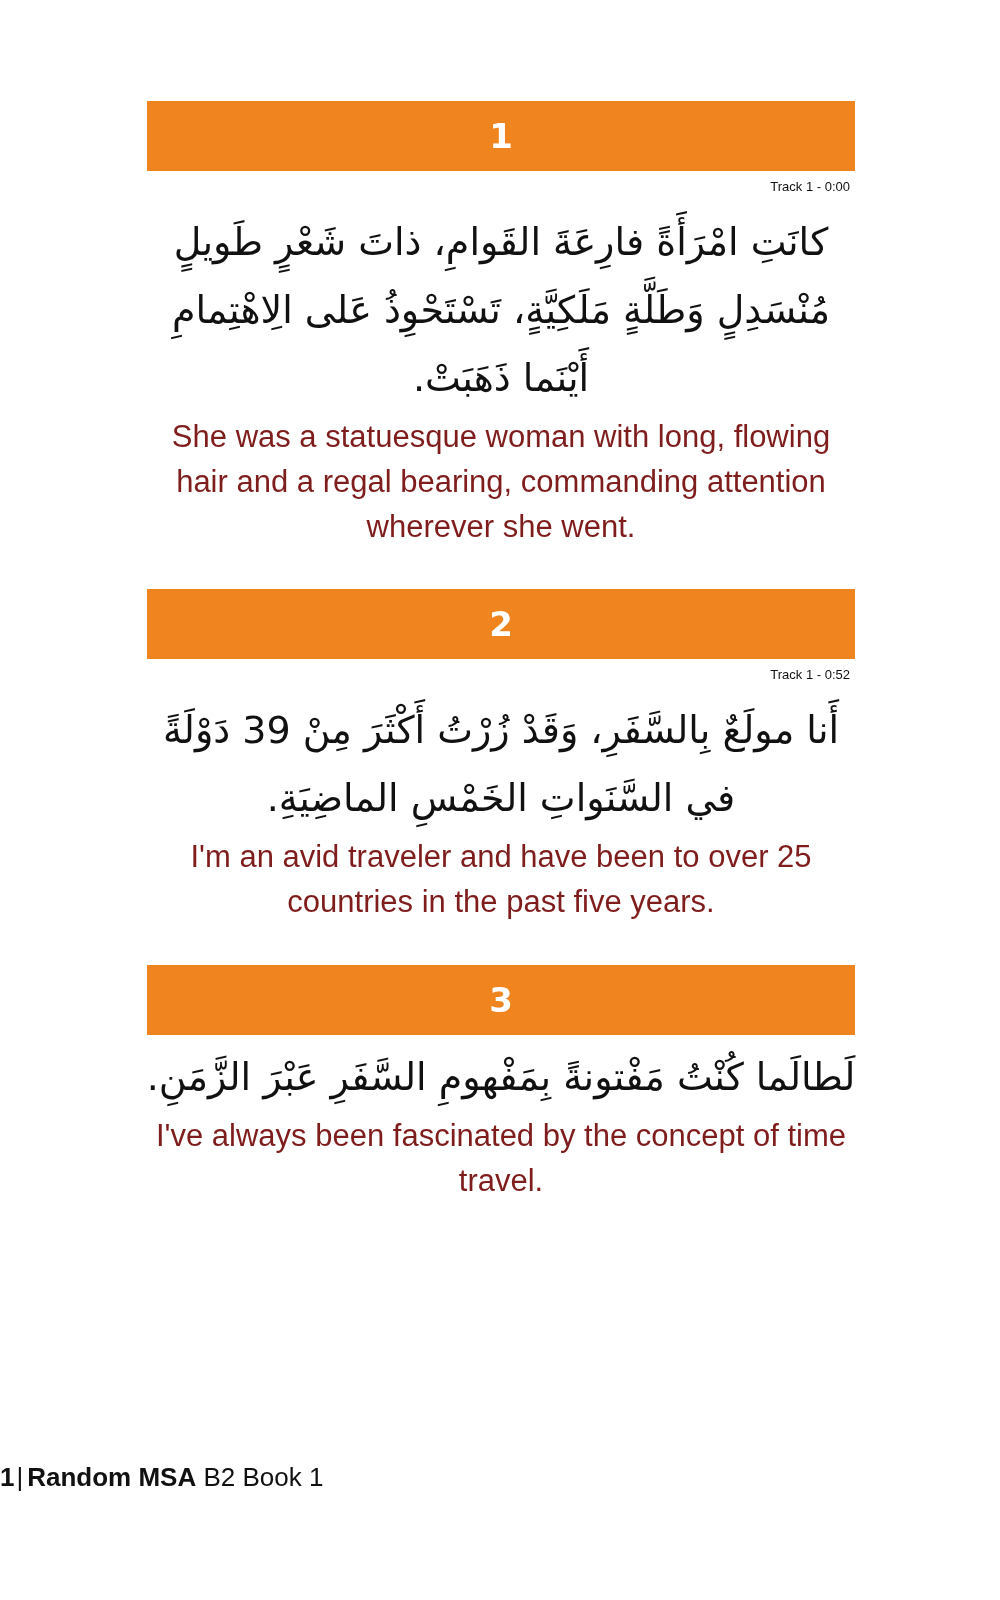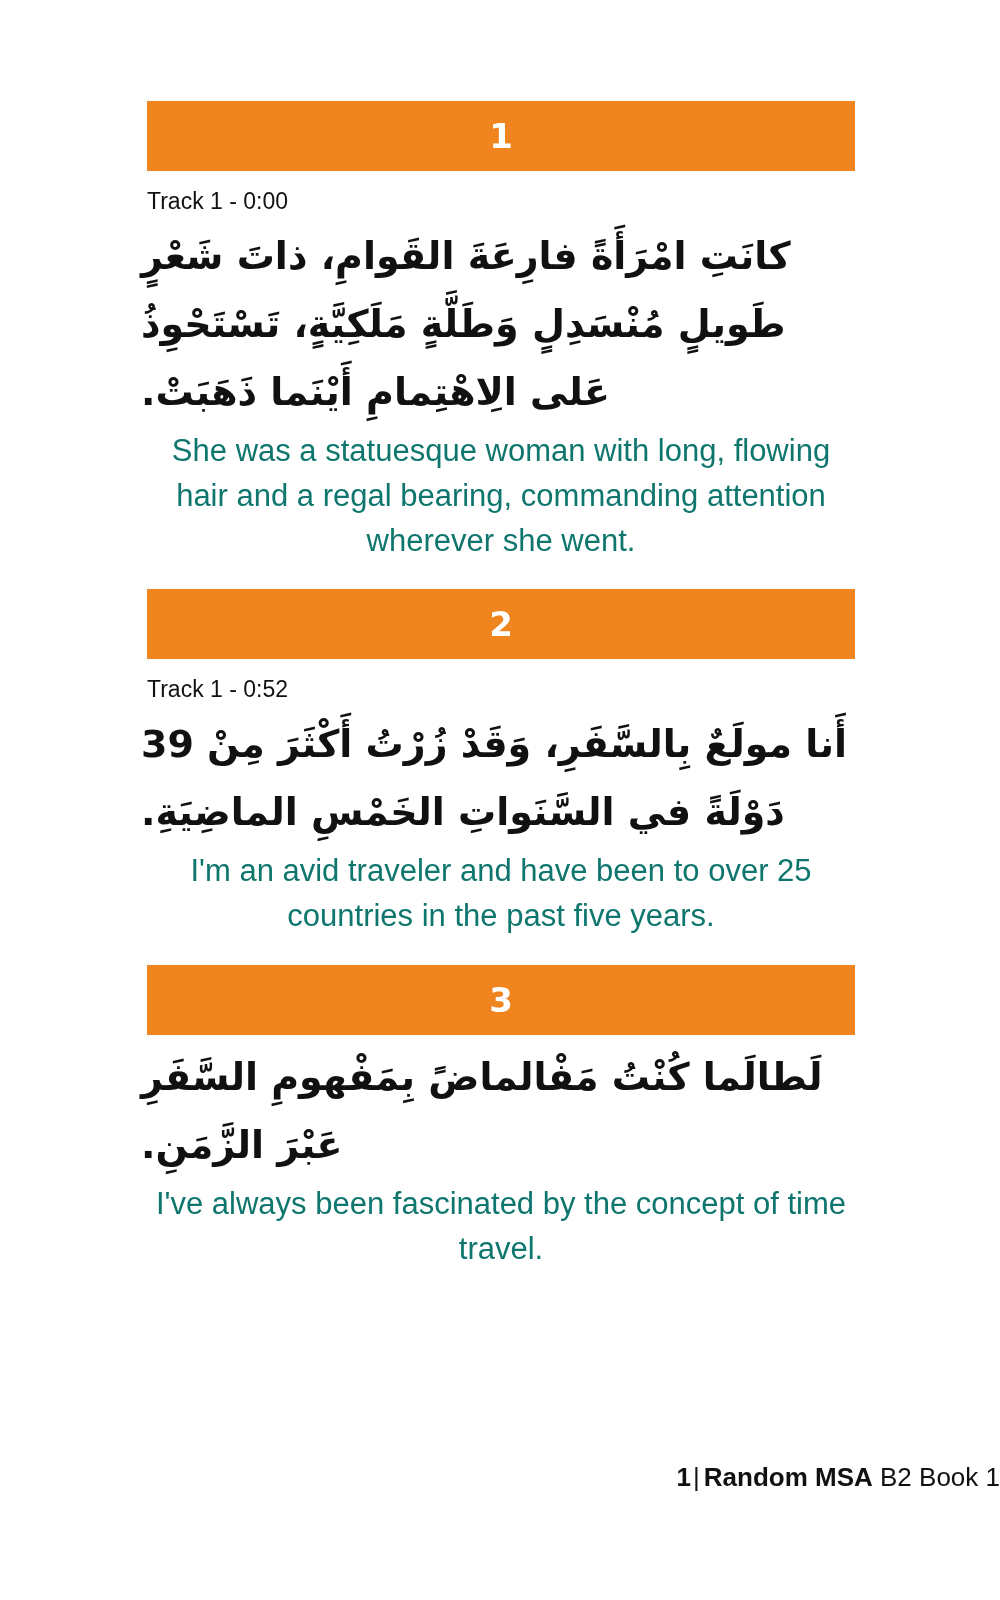--- a/index.html
+++ b/index.html
@@ -29,53 +29,53 @@
       justify-content: center;
     }
     .bar-num {
       color: #ffffff;
       font-family: "DejaVu Sans", sans-serif;
       font-weight: bold;
       font-size: 34px;
       line-height: 1;
     }
     .track {
-      text-align: left;
+      text-align: right;
       padding-right: 5px;
       font-family: "Liberation Sans", sans-serif;
-      font-size: 23px;
+      font-size: 13px;
       line-height: 26px;
       height: 26px;
-      margin-top: 17px;
+      margin-top: 3px;
       color: #111111;
     }
     .arabic {
       direction: rtl;
-      text-align: left;
+      text-align: center;
       font-family: "DejaVu Sans", sans-serif;
-      font-weight: bold;
+      font-weight: normal;
       font-size: 38px;
       line-height: 68px;
       margin: 8px -6px 0 -6px;
       color: #111111;
     }
     .english {
       text-align: center;
       font-family: "Liberation Sans", sans-serif;
       font-size: 31px;
       line-height: 45px;
       margin-top: 2px;
-      color: #0f766e;
+      color: #7f1d1d;
     }
     .footer {
       position: absolute;
       left: 0;
       width: 1000px;
       top: 1462px;
-      text-align: right;
+      text-align: left;
       font-family: "Liberation Sans", sans-serif;
       font-size: 26px;
       line-height: 30px;
       color: #111111;
     }
     .footer .pg { font-weight: bold; }
     .footer .sep { font-weight: normal; margin: 0 4px 0 2px; }
     .footer .brand { font-weight: bold; }
   </style>
 </head>
@@ -96,20 +96,20 @@
   </div>
   <div class="track">Track 1 - 0:52</div>
   <div class="arabic" lang="ar">أَنا مولَعٌ بِالسَّفَرِ، وَقَدْ زُرْتُ أَكْثَرَ مِنْ 39 دَوْلَةً في السَّنَواتِ الخَمْسِ الماضِيَةِ.</div>
   <div class="english">I'm an avid traveler and have been to over 25 countries in the past five years.</div>
 </div>
 
 <div class="section" style="top:965px;">
   <div class="bar">
     <span class="bar-num">3</span>
   </div>
-  <div class="arabic" lang="ar">لَطالَما كُنْتُ مَفْالماضً بِمَفْهومِ السَّفَرِ عَبْرَ الزَّمَنِ.</div>
+  <div class="arabic" lang="ar">لَطالَما كُنْتُ مَفْتونةً بِمَفْهومِ السَّفَرِ عَبْرَ الزَّمَنِ.</div>
   <div class="english">I've always been fascinated by the concept of time travel.</div>
 </div>
 
 <div class="footer">
   <span class="pg">1</span><span class="sep">|</span><span class="brand">Random MSA</span>
   <span>B2 Book 1</span>
 </div>
 
 </body></html>

